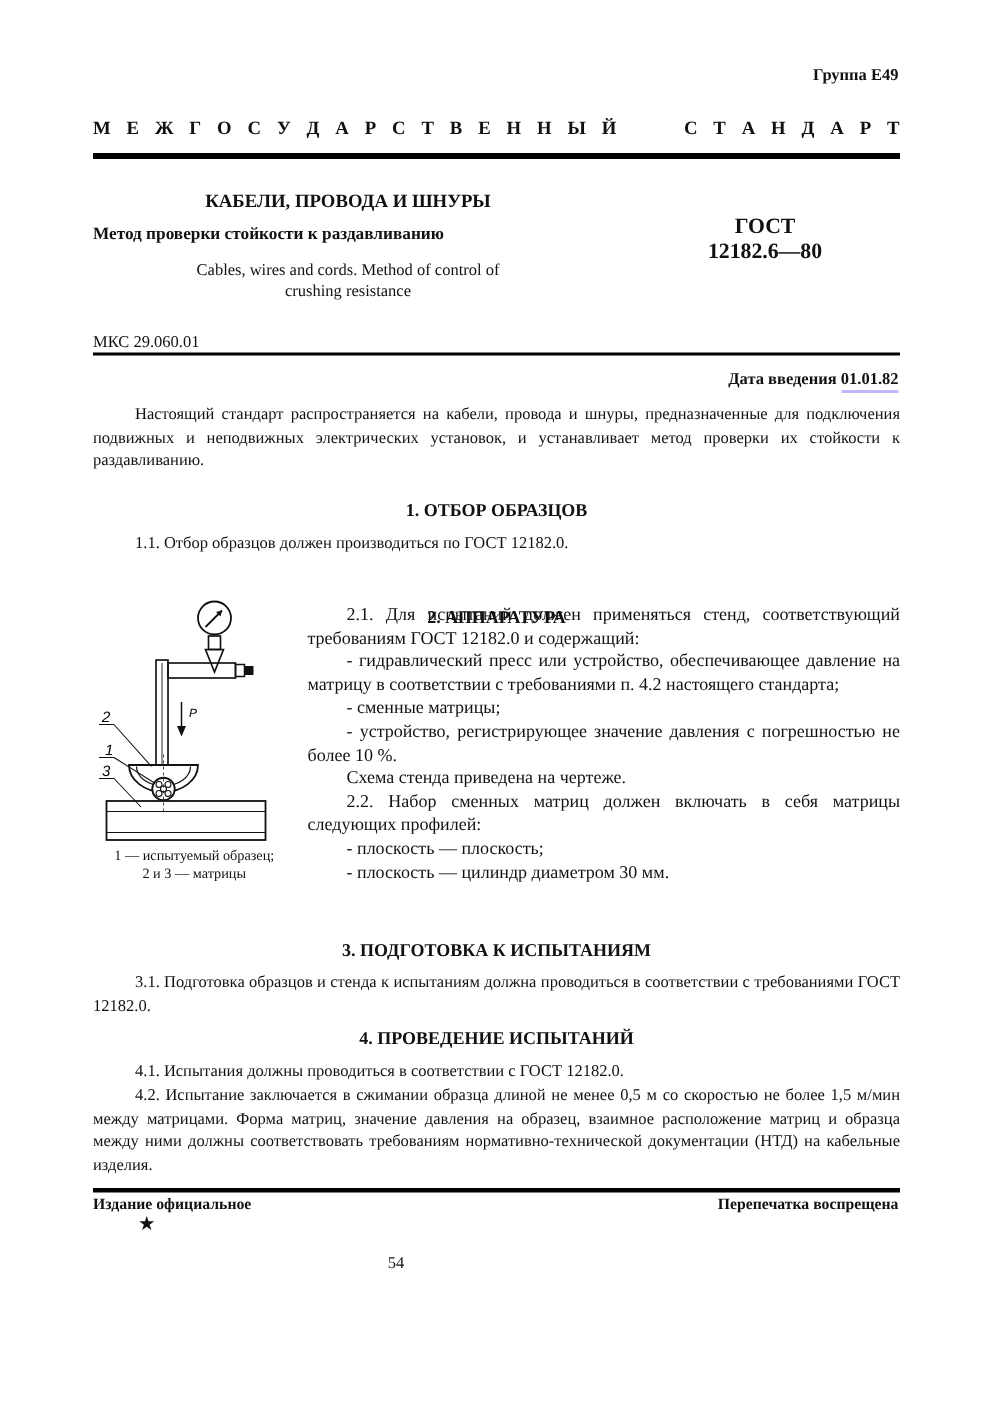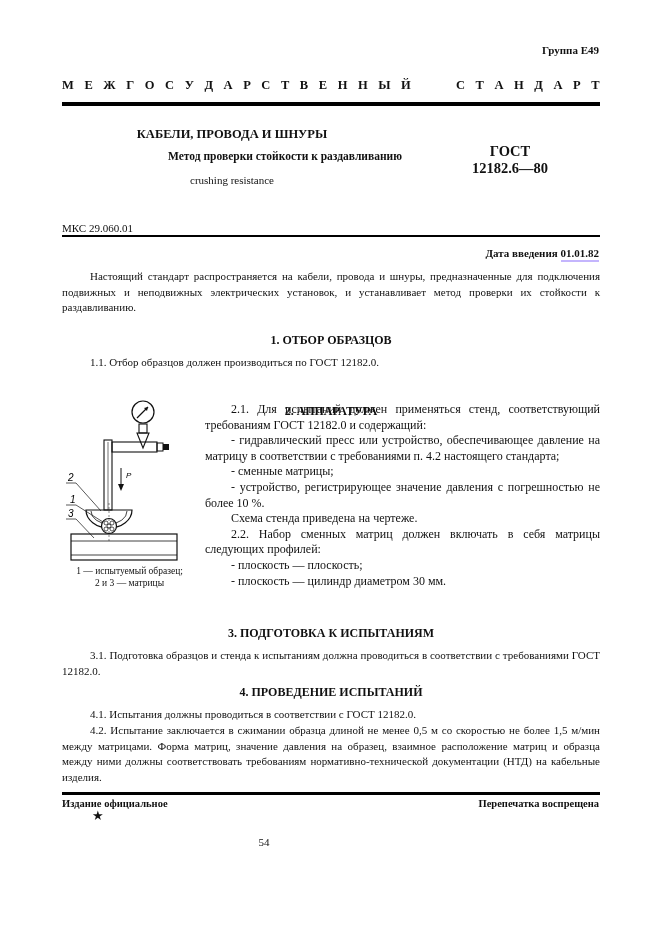--- a/index.html
+++ b/index.html
@@ -8,21 +8,21 @@
     .abs { position: absolute; }
     .group-label { top: 44px; right: 62px; font-size: 11px; font-weight: bold; }
     .mgs-title {
       top: 78px; left: 62px; width: 538px; font-size: 12.5px; font-weight: bold;
       display: flex; justify-content: space-between;
     }
     .mgs-title span { display: inline-block; }
     .mgs-gap { width: 24px; }
     .rule-thick { left: 62px; width: 538px; height: 4px; background: #000; }
     .title-main { top: 127px; left: 62px; width: 340px; text-align: center; font-size: 12.5px; font-weight: bold; }
-    .title-sub { top: 150px; left: 62px; width: 340px; text-align: right; font-size: 11.5px; font-weight: bold; }
+    .title-sub { top: 150px; left: 62px; width: 340px; text-align: left; font-size: 11.5px; font-weight: bold; }
     .title-en { top: 173px; left: 62px; width: 340px; text-align: center; font-size: 11px; line-height: 14px; }
     .gost-block { top: 143px; left: 440px; width: 140px; text-align: center; font-size: 14.5px; font-weight: bold; line-height: 17px; }
     .mks { top: 222px; left: 62px; font-size: 11px; }
     .intro-date { top: 247px; right: 62px; font-size: 11px; font-weight: bold; }
     .intro-date .val { border-bottom: 2px solid #c4b5fd; padding-bottom: 1px; }
     .para { left: 62px; width: 538px; font-size: 11px; line-height: 15.6px; text-align: justify; }
     .indent { text-indent: 28px; }
     .heading { left: 62px; width: 538px; text-align: center; font-size: 12px; font-weight: bold; }
     .right-col { left: 205px; width: 395px; font-size: 12px; line-height: 15.6px; text-align: justify; }
     .right-col p { margin: 0; }
@@ -67,20 +67,21 @@
     <span>А</span>
     <span>Р</span>
     <span>Т</span>
   </div>
 
 <div class="abs rule-thick" style="top:102px;"></div>
 
 <div class="abs title-main">КАБЕЛИ, ПРОВОДА И ШНУРЫ</div>
 <div class="abs title-sub">Метод проверки стойкости к раздавливанию</div>
 <div class="abs title-en">
+  <div>Cables, wires and cords. Method of control of</div>
   <div>crushing resistance</div>
 </div>
 
 <div class="abs gost-block">
   <div>ГОСТ</div>
   <div>12182.6—80</div>
 </div>
 
 <div class="abs mks">МКС 29.060.01</div>
 <div class="abs rule-thick" style="top:235px; height:2px;"></div>

